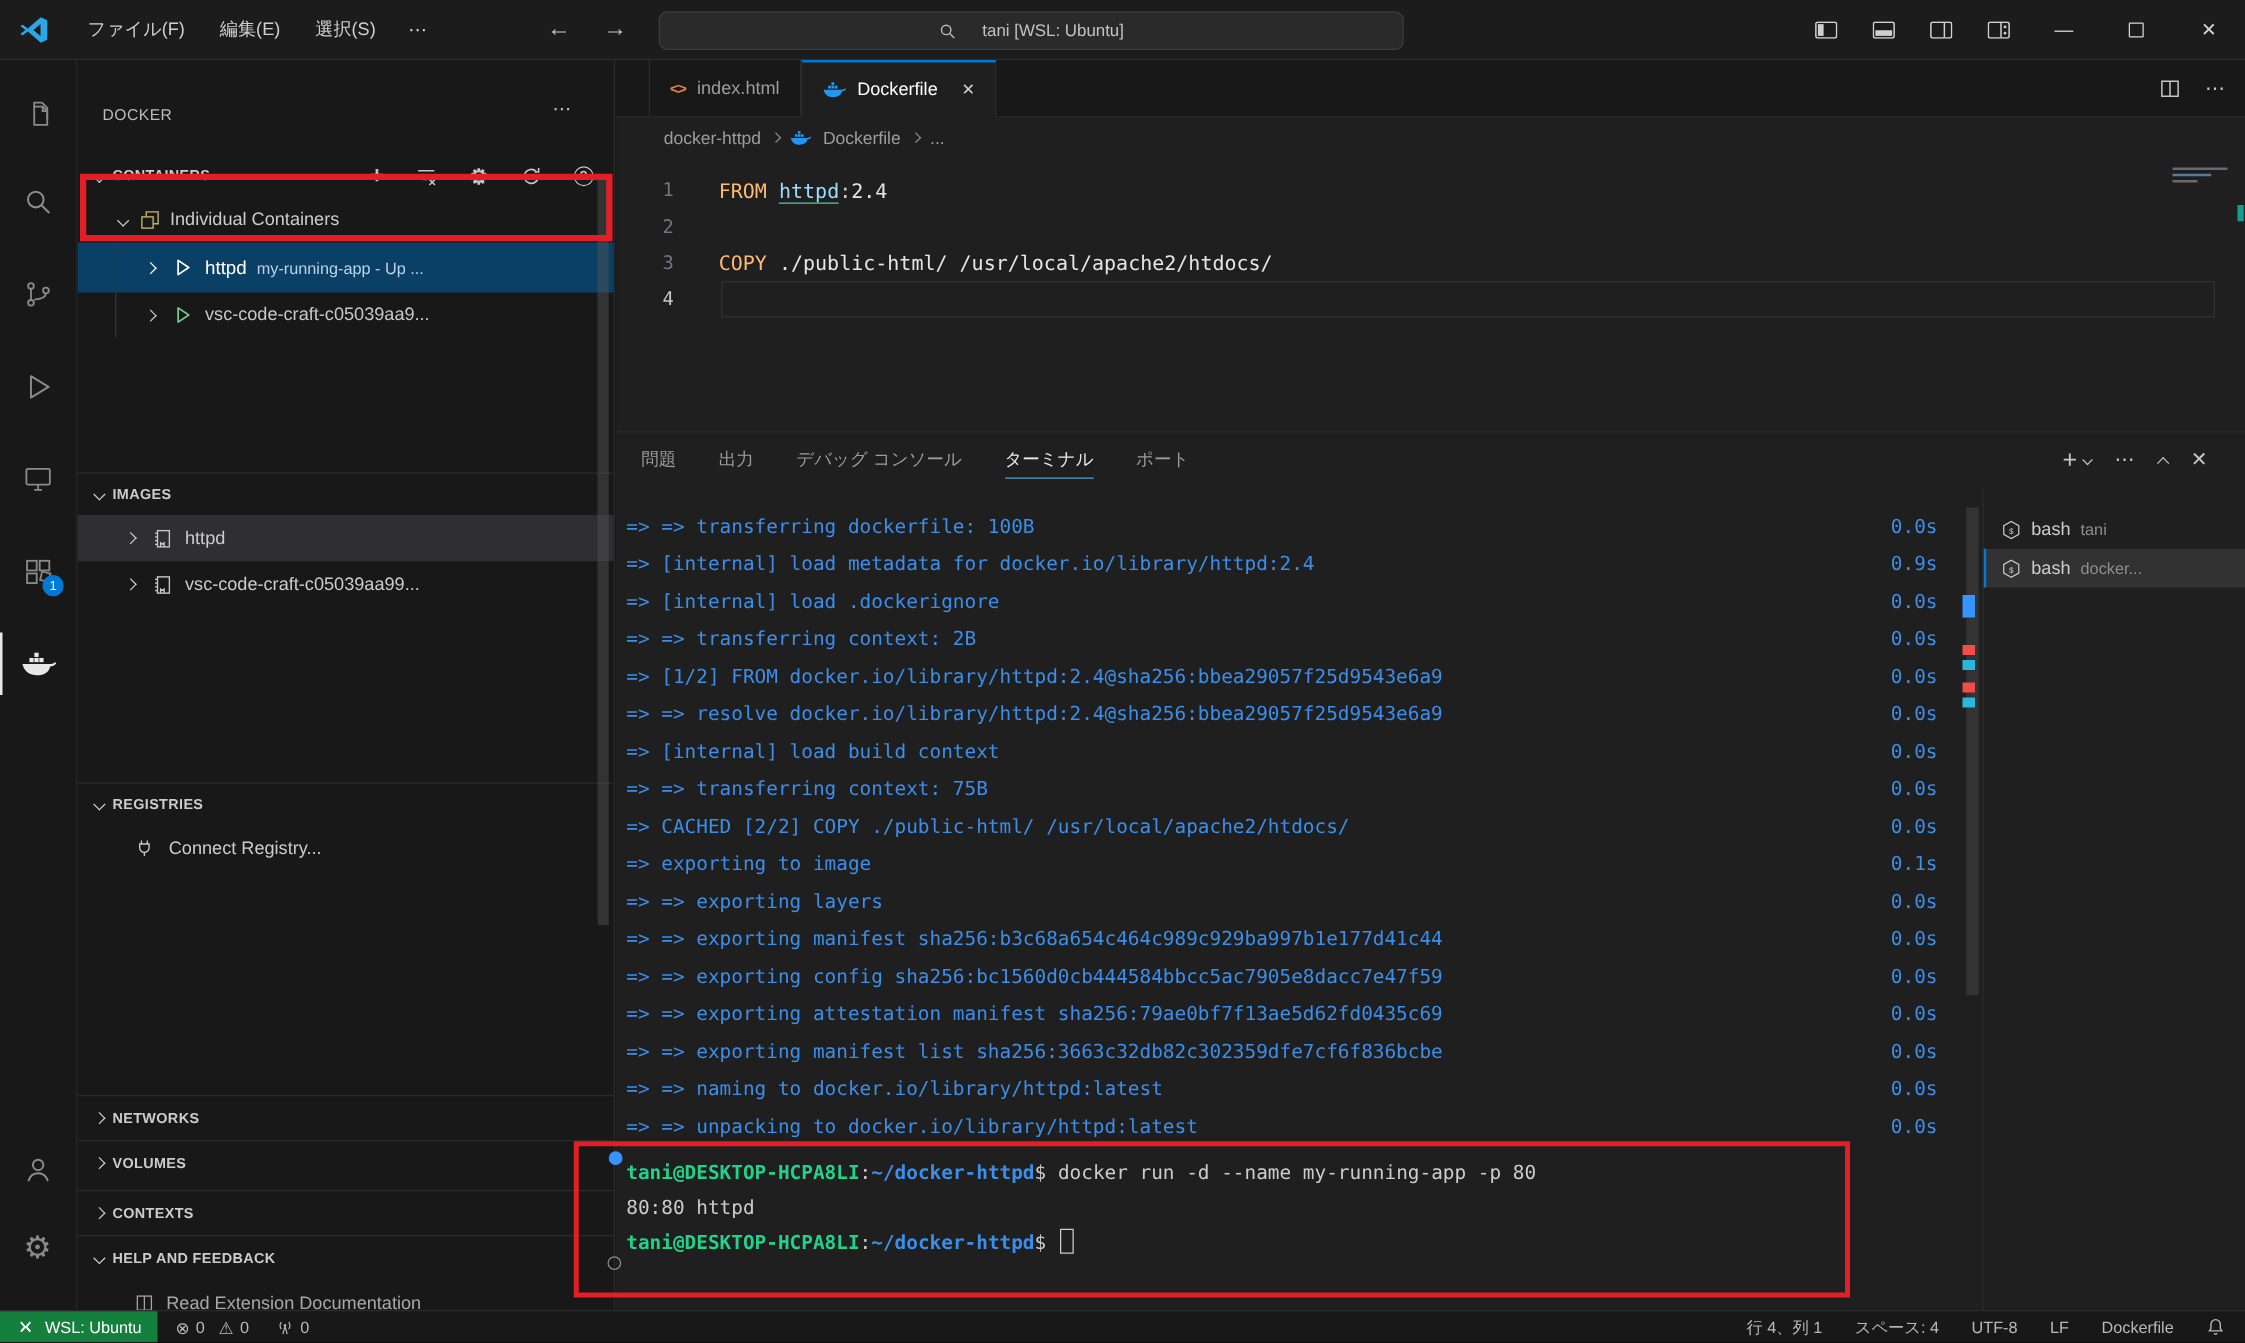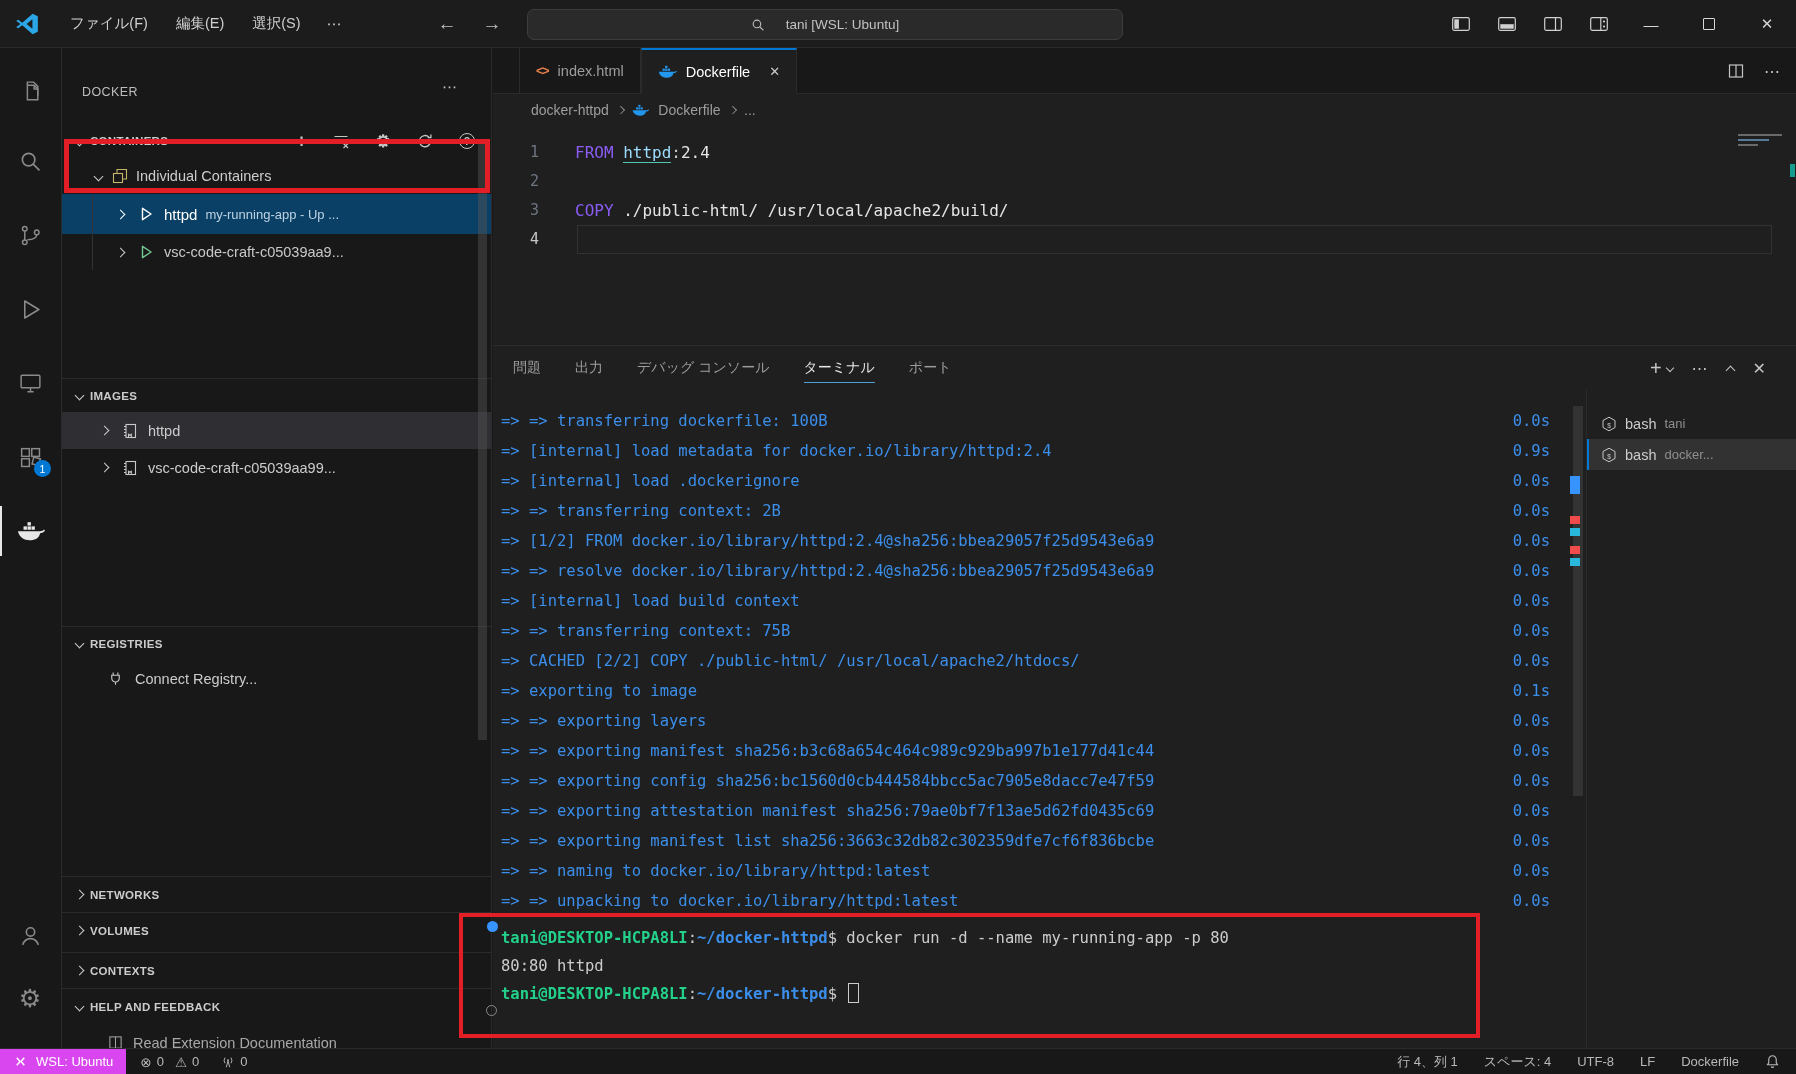--- a/index.html
+++ b/index.html
@@ -58,21 +58,21 @@
   .tab .close { margin-left:10px; font-size:13px; color:#cccccc; }
   .html-ic { color:#e8824a; font-weight:bold; font-size:12.5px; letter-spacing:-1px; }
   .tab-actions { position:absolute; right:16px; top:0; height:46px; display:flex; gap:20px; align-items:center; color:#c5c5c5; }
   .breadcrumb { height:32px; display:flex; align-items:center; gap:9px; padding-left:38px; font-size:14px; color:#9d9d9d; }
   .breadcrumb .cr { width:5.5px; height:5.5px; border-width:1.2px; color:#8a8a8a; }
 
   .code { position:relative; height:219px; padding-top:12px; font-family:"DejaVu Sans Mono", monospace; font-size:16px; }
   .cline { display:flex; height:29px; line-height:29px; }
   .lnum { width:46px; text-align:right; color:#6e7681; font-size:15px; }
   .ltext { padding-left:36px; white-space:pre; }
-  .kw { color:#8b5cf6; }
+  .kw { color:#fdba74; }
   .lit { color:#e5e5e5; }
   .pln { color:#cccccc; }
   .img-link { color:#9cdcfe; border-bottom:1.5px solid #4ec9b0; }
   .curline { position:absolute; left:84px; right:24px; top:99px; height:29px; border:1px solid #323232; }
   .minimap { position:absolute; right:14px; top:8px; width:44px; }
   .minimap div { height:2px; margin-bottom:3px; background:#6a6a6a; }
   .minimap div:nth-child(2) { width:70%; background:#5a7a9a; }
   .mm-tick { position:absolute; right:1px; top:38px; width:5px; height:13px; background:#159e90; }
 
   
@@ -100,21 +100,21 @@
   .ts-mark { position:absolute; left:0; width:10px; }
 
   .term-tabs { width:210px; border-left:1px solid #2b2b2b; padding-top:18px; font-size:14.5px; }
   .ttab-row { height:31px; display:flex; align-items:center; gap:8px; padding-left:14px; color:#cccccc; position:relative; }
   .ttab-row .tdesc { color:#8f8f8f; font-size:13px; }
   .ttab-row.sel { background:#323233; }
   .ttab-row.sel:before { content:""; position:absolute; left:0; top:0; bottom:0; width:2px; background:#0078d4; }
 
   
   .statusbar { position:absolute; left:0; right:0; bottom:0; height:26px; background:#181818; border-top:1px solid #2b2b2b; display:flex; align-items:center; font-size:13px; color:#b8b8b8; }
-  .remote-chip { height:100%; background:#d946ef; color:#fff; display:flex; align-items:center; gap:8px; padding:0 13px; font-size:13px; }
+  .remote-chip { height:100%; background:#15803d; color:#fff; display:flex; align-items:center; gap:8px; padding:0 13px; font-size:13px; }
   .sb-item { display:flex; align-items:center; gap:5px; padding:0 6px; }
   .sb-left { display:flex; align-items:center; margin-left:8px; gap:10px; }
   .sb-right { margin-left:auto; display:flex; align-items:center; gap:26px; padding-right:16px; }
   .glyph { font-size:13.5px; }
 
   
   .redbox { position:absolute; border:5px solid #e41e26; pointer-events:none; }
   .redbox2 { position:absolute; border:4px solid #e41e26; pointer-events:none; }
   .deco-dot { position:absolute; width:11px; height:11px; border-radius:50%; background:#3794ff; }
   .deco-ring { position:absolute; width:11px; height:11px; border-radius:50%; border:1.5px solid #8a8a8a; }
@@ -425,21 +425,21 @@
       <div class="curline"></div>
       <div class="cline">
           <span class="lnum">1</span>
           <span class="ltext"><span class="kw">FROM</span><span> </span><span class="img-link">httpd</span><span class="pln">:</span><span class="lit">2.4</span></span>
         </div>
       <div class="cline">
           <span class="lnum">2</span>
         </div>
       <div class="cline">
           <span class="lnum">3</span>
-          <span class="ltext"><span class="kw">COPY</span><span class="lit"> ./public-html/ /usr/local/apache2/build/</span></span>
+          <span class="ltext"><span class="kw">COPY</span><span class="lit"> ./public-html/ /usr/local/apache2/htdocs/</span></span>
         </div>
       <div class="cline">
           <span class="lnum" style="color:#c6c6c6">4</span>
         </div>
       <div class="minimap">
           <div></div>
           <div></div>
           <div style="width:45%"></div>
         </div>
       <div class="mm-tick"></div>

